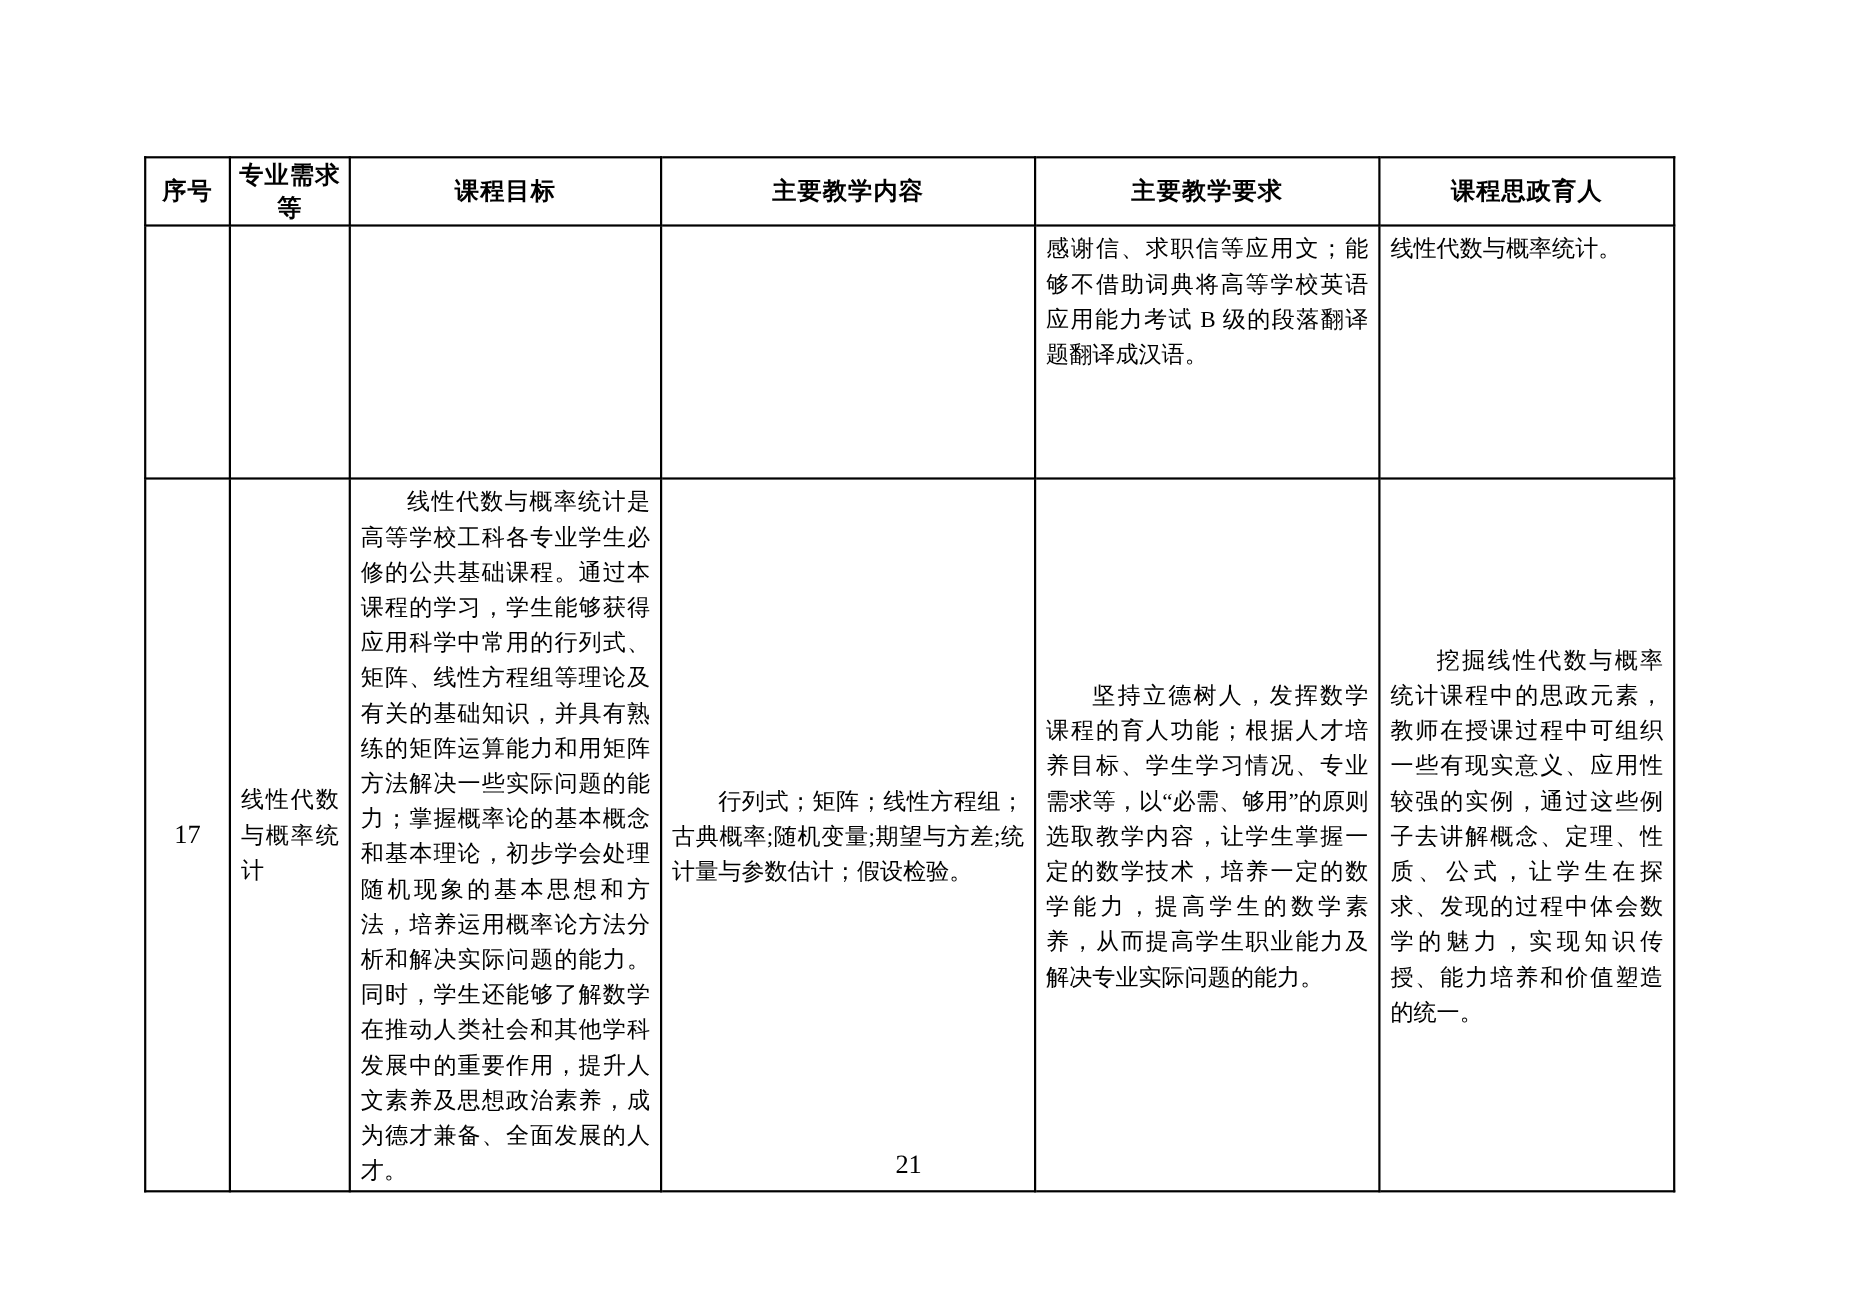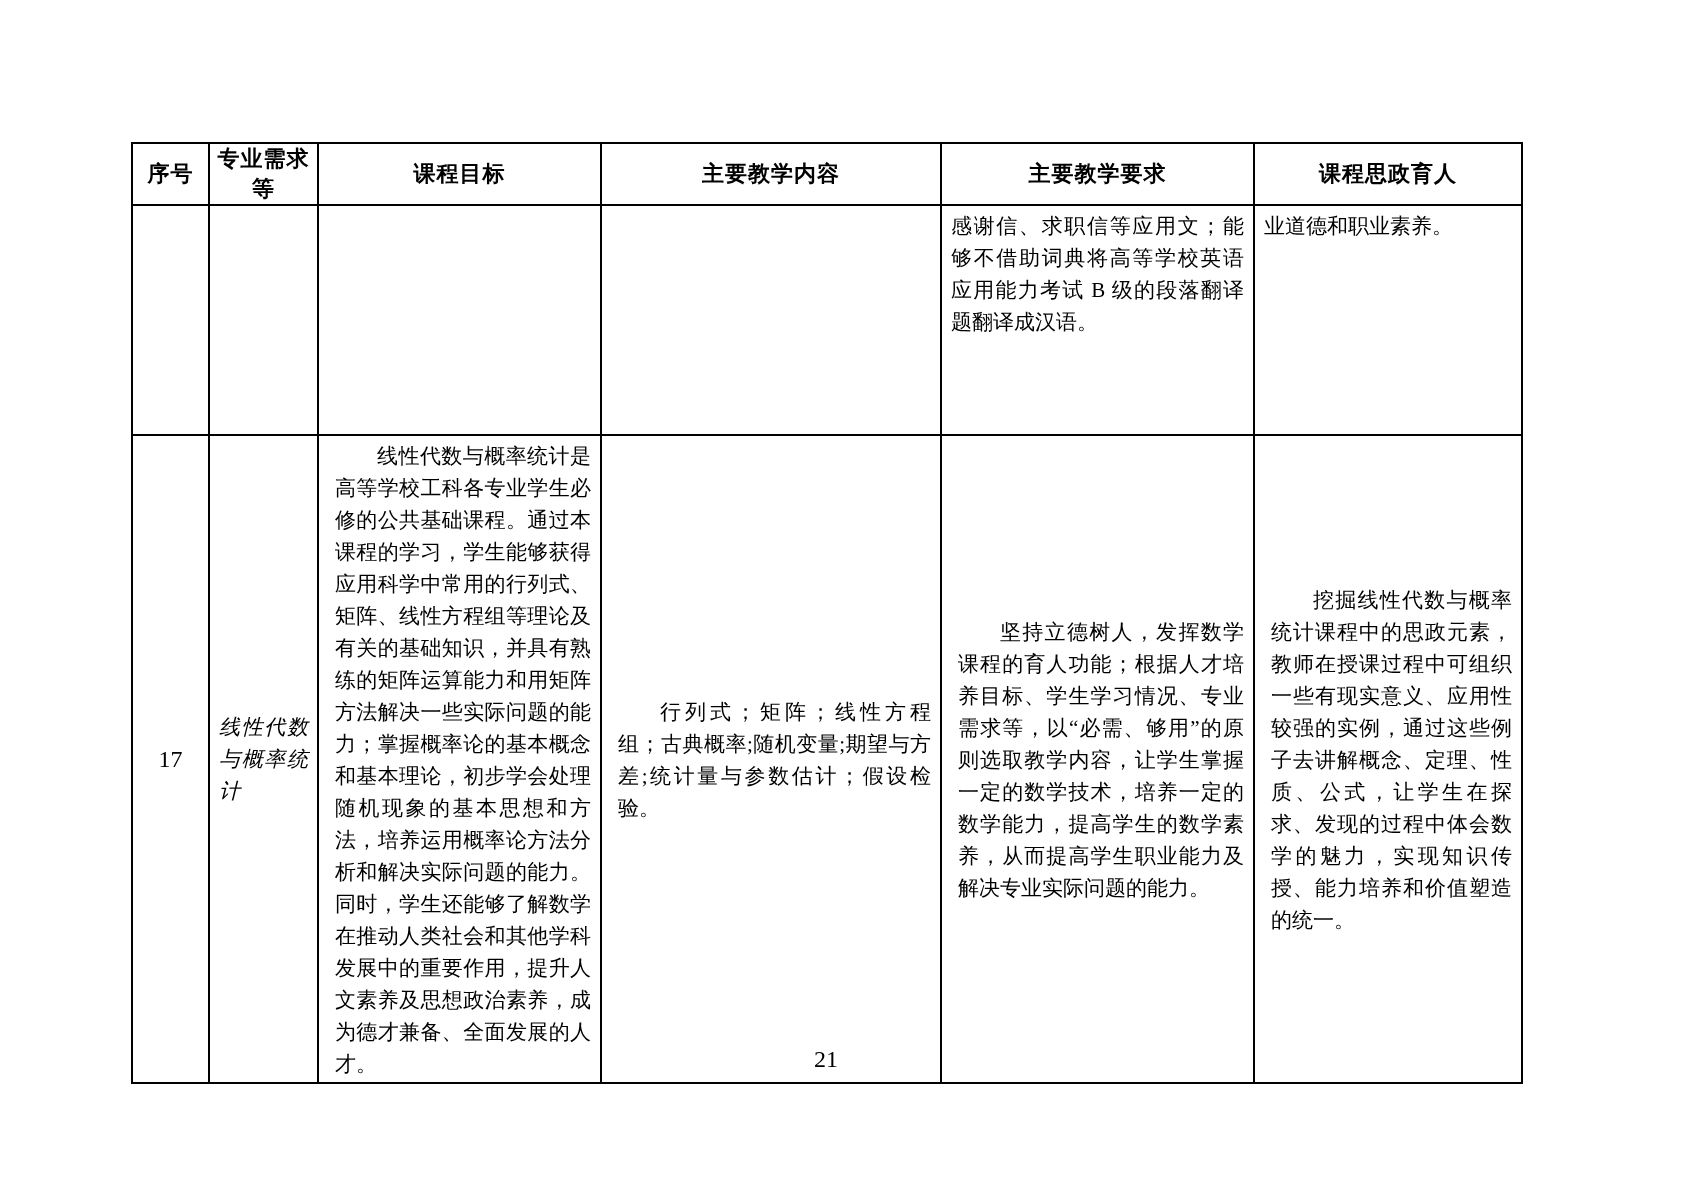--- a/index.html
+++ b/index.html
@@ -43,32 +43,31 @@
   tr.row-main { height: 602px; }
   td.v-top { vertical-align: top; }
   td.v-mid { vertical-align: middle; }
   .para {
     font-size: 21px;
     line-height: 32px;
     text-align: justify;
     padding: 4px 9px 2px 9px;
     word-break: break-all;
   }
-  .para.indent { text-indent: 2em; padding-left: 16px; }
+  .para.indent { text-indent: 2em; }
   .seq-cell {
     font-size: 24px;
     text-align: center;
   }
   .name-cell {
     font-size: 21px;
     line-height: 32px;
     text-align: justify;
     padding: 0 9px;
     word-break: break-all;
-    font-style: italic;
   }
   .page-number {
     position: absolute;
     left: 131px;
     top: 1046px;
     width: 1390px;
     text-align: center;
     font-size: 24px;
   }
 </style>
@@ -99,21 +98,21 @@
     <tbody>
       <tr class="row-cont">
         <td class="v-top"></td>
         <td class="v-top"></td>
         <td class="v-top"></td>
         <td class="v-top"></td>
         <td class="v-top">
           <div class="para">感谢信、求职信等应用文；能够不借助词典将高等学校英语应用能力考试 B 级的段落翻译题翻译成汉语。</div>
         </td>
         <td class="v-top">
-          <div class="para">业道德和职业素养。</div>
+          <div class="para">线性代数与概率统计。</div>
         </td>
       </tr>
       <tr class="row-main">
         <td class="v-mid seq-cell">17</td>
         <td class="v-mid">
           <div class="name-cell">线性代数与概率统计</div>
         </td>
         <td class="v-top">
           <div class="para indent">线性代数与概率统计是高等学校工科各专业学生必修的公共基础课程。通过本课程的学习，学生能够获得应用科学中常用的行列式、矩阵、线性方程组等理论及有关的基础知识，并具有熟练的矩阵运算能力和用矩阵方法解决一些实际问题的能力；掌握概率论的基本概念和基本理论，初步学会处理随机现象的基本思想和方法，培养运用概率论方法分析和解决实际问题的能力。同时，学生还能够了解数学在推动人类社会和其他学科发展中的重要作用，提升人文素养及思想政治素养，成为德才兼备、全面发展的人才。</div>
         </td>

